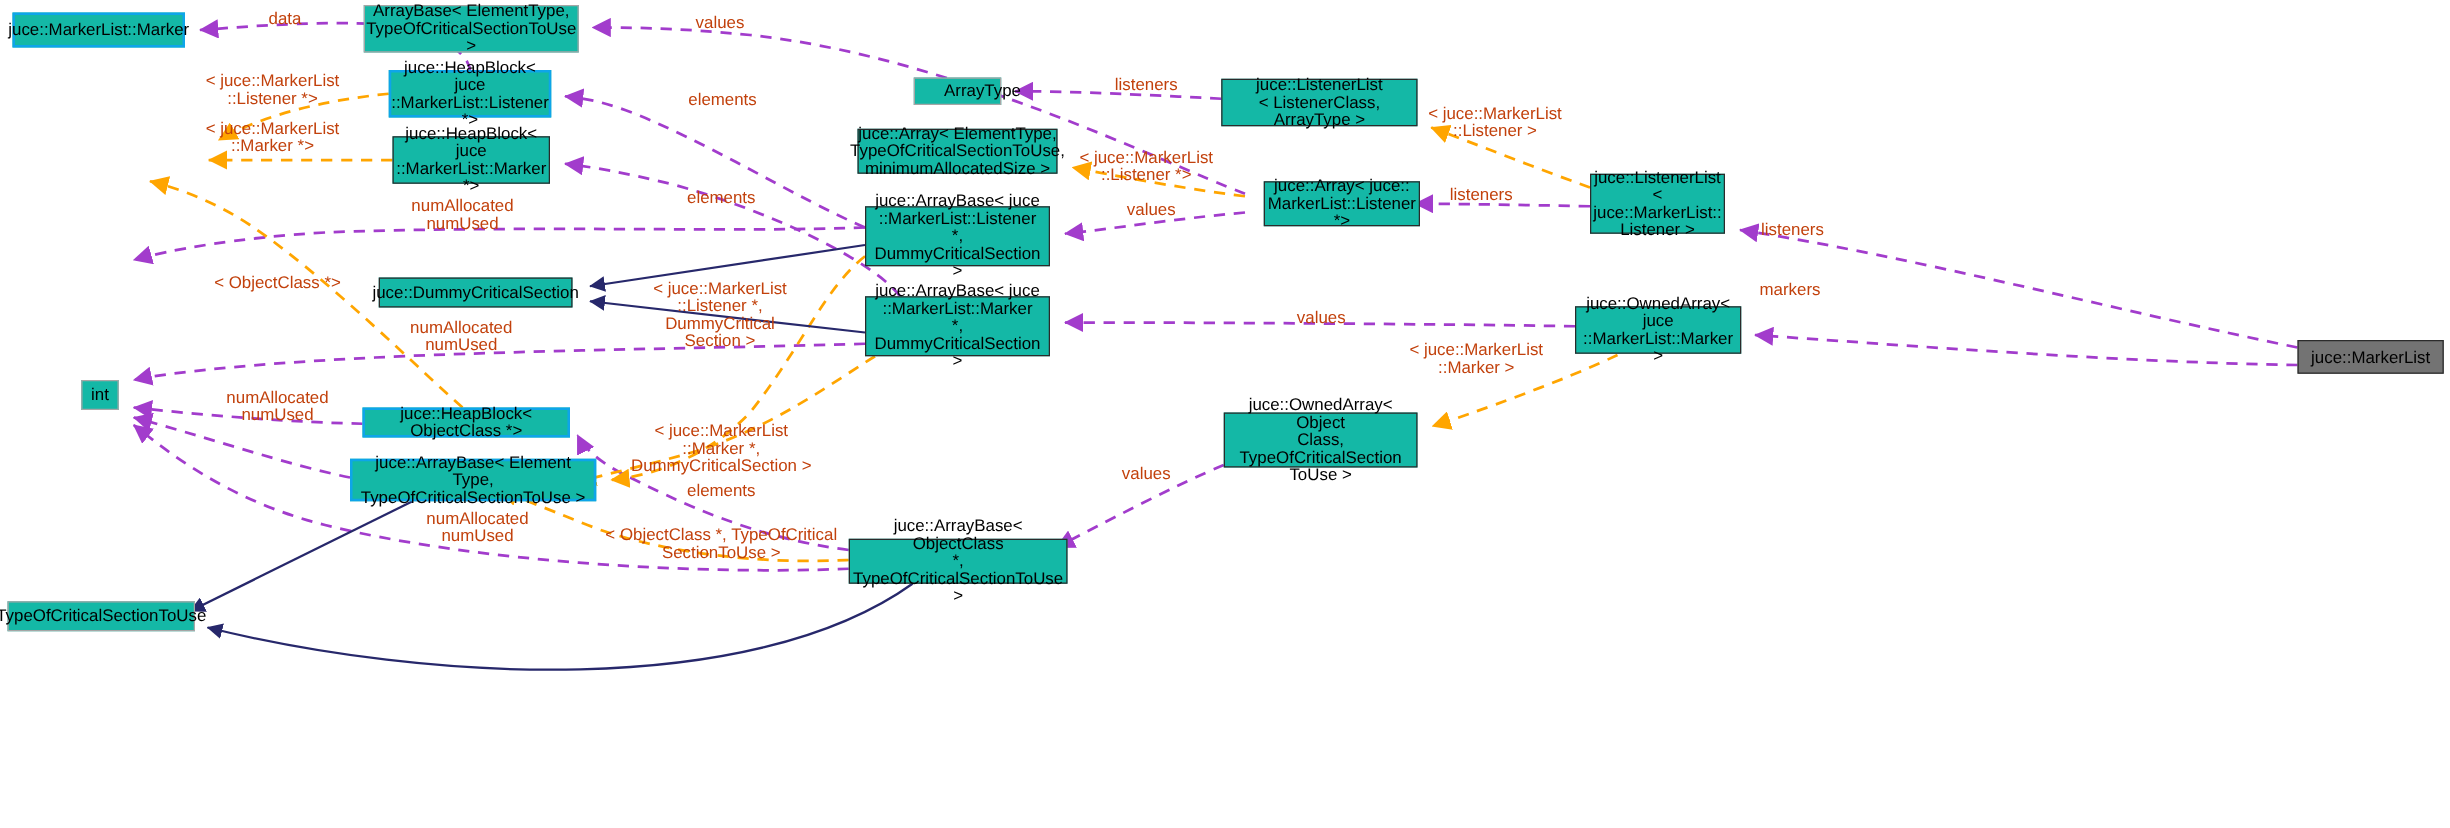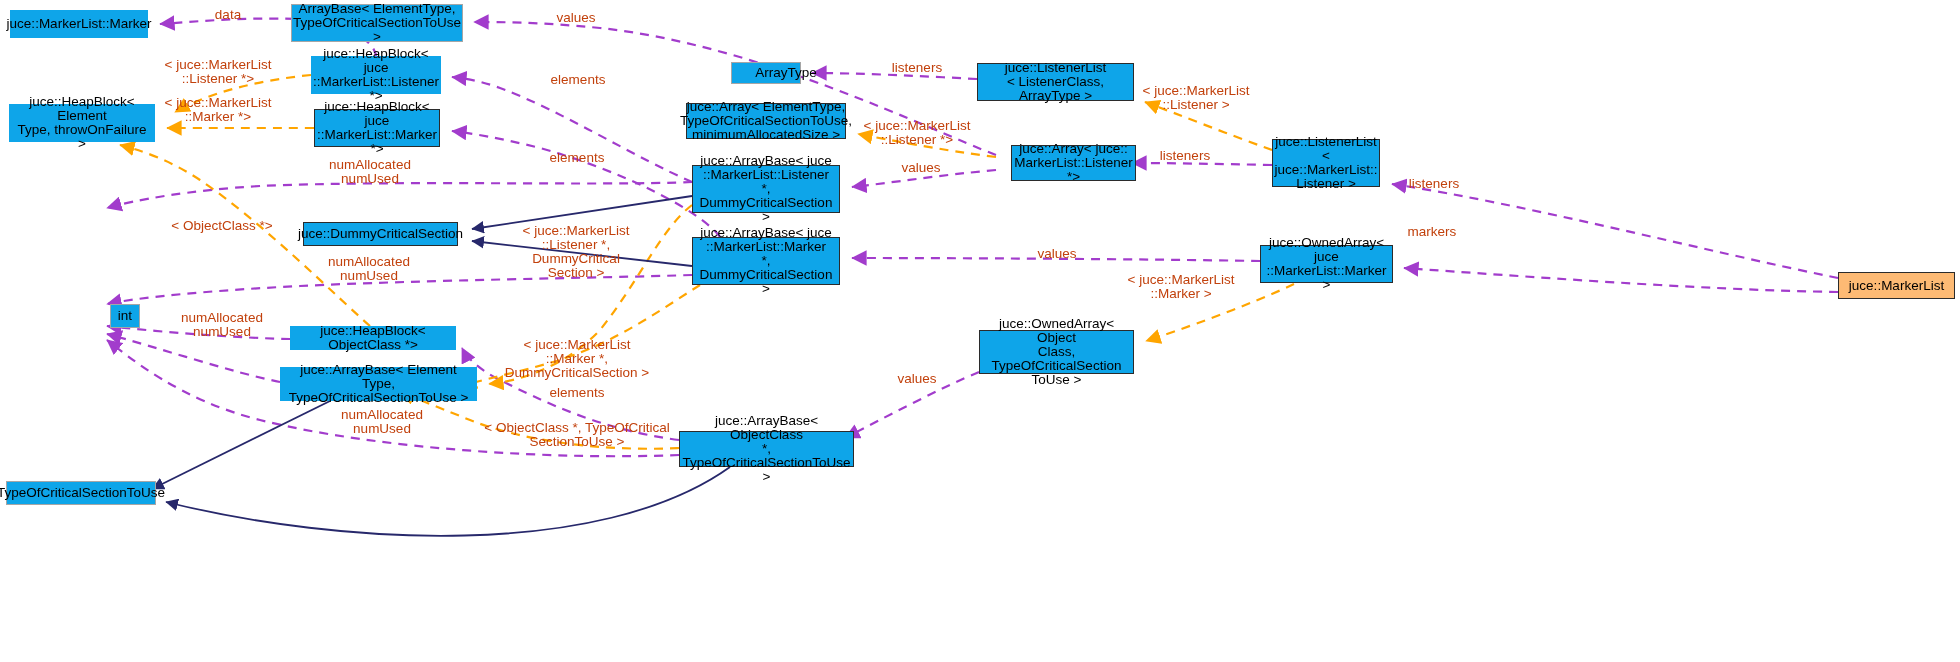--- a/index.html
+++ b/index.html
@@ -27,29 +27,29 @@
   .node-box {
     position: absolute;
     box-sizing: border-box;
     display: flex;
     align-items: center;
     justify-content: center;
     text-align: center;
     font-size: 13.5px;
     line-height: 14px;
     color: #000000;
-    background: #0ea5e9;
+    background: #14b8a6;
     border: 1px solid #808080;
     white-space: pre-line;
     padding: 1px 4px;
   }
   .node-box.b-dark   { border: 1.5px solid #2b2b2b; }
   .node-box.b-red    { border: 2px solid #0ea5e9; }
   .node-box.b-grey   { border: 1px solid #a6a6a6; }
-  .node-box.focus    { background: #fdba74; border: 1.5px solid #2b2b2b; }
+  .node-box.focus    { background: #737373; border: 1.5px solid #2b2b2b; }
   .edge-label {
     position: absolute;
     font-size: 13.5px;
     line-height: 14px;
     color: #c2410c;
     text-align: center;
     white-space: pre-line;
     transform: translateX(-50%);
     pointer-events: none;
   }
@@ -140,22 +140,20 @@
 
       <path d="M730,467 C600,560 340,545 166,502"></path>
     </g>
   </svg>
 
   <div class="node-box b-red" style="left:10px;top:10px;width:138px;height:28px;">juce::MarkerList::Marker</div>
   <div class="node-box b-grey" style="left:291px;top:4px;width:172px;height:38px;">ArrayBase&lt; ElementType,
 TypeOfCriticalSectionToUse &gt;</div>
   <div class="node-box b-red" style="left:311px;top:56px;width:130px;height:38px;">juce::HeapBlock&lt; juce
 ::MarkerList::Listener *&gt;</div>
-  <div class="node-box b-red" style="left:9px;top:104px;width:146px;height:38px;">juce::HeapBlock&lt; Element
-Type, throwOnFailure &gt;</div>
   <div class="node-box b-dark" style="left:314px;top:109px;width:126px;height:38px;">juce::HeapBlock&lt; juce
 ::MarkerList::Marker *&gt;</div>
   <div class="node-box b-grey" style="left:731px;top:62px;width:70px;height:22px;padding-left:44px;">ArrayType</div>
   <div class="node-box b-dark" style="left:686px;top:103px;width:160px;height:36px;">juce::Array&lt; ElementType,
 TypeOfCriticalSectionToUse,
 minimumAllocatedSize &gt;</div>
   <div class="node-box b-dark" style="left:977px;top:63px;width:157px;height:38px;">juce::ListenerList
 &lt; ListenerClass, ArrayType &gt;</div>
   <div class="node-box b-dark" style="left:692px;top:165px;width:148px;height:48px;">juce::ArrayBase&lt; juce
 ::MarkerList::Listener
@@ -165,21 +163,21 @@
   <div class="node-box b-dark" style="left:1272px;top:139px;width:108px;height:48px;">juce::ListenerList
 &lt; juce::MarkerList::
 Listener &gt;</div>
   <div class="node-box focus" style="left:1838px;top:272px;width:117px;height:27px;">juce::MarkerList</div>
   <div class="node-box b-dark" style="left:303px;top:222px;width:155px;height:24px;">juce::DummyCriticalSection</div>
   <div class="node-box b-dark" style="left:692px;top:237px;width:148px;height:48px;">juce::ArrayBase&lt; juce
 ::MarkerList::Marker
 *, DummyCriticalSection &gt;</div>
   <div class="node-box b-dark" style="left:1260px;top:245px;width:133px;height:38px;">juce::OwnedArray&lt; juce
 ::MarkerList::Marker &gt;</div>
-  <div class="node-box b-grey" style="left:65px;top:304px;width:30px;height:24px;margin-left:45px;">int</div>
+  <div class="node-box b-grey" style="left:65px;top:304px;width:30px;height:24px;">int</div>
   <div class="node-box b-red" style="left:290px;top:326px;width:166px;height:24px;">juce::HeapBlock&lt; ObjectClass *&gt;</div>
   <div class="node-box b-dark" style="left:979px;top:330px;width:155px;height:44px;">juce::OwnedArray&lt; Object
 Class, TypeOfCriticalSection
 ToUse &gt;</div>
   <div class="node-box b-red" style="left:280px;top:367px;width:197px;height:34px;">juce::ArrayBase&lt; Element
 Type, TypeOfCriticalSectionToUse &gt;</div>
   <div class="node-box b-dark" style="left:679px;top:431px;width:175px;height:36px;">juce::ArrayBase&lt; ObjectClass
 *, TypeOfCriticalSectionToUse &gt;</div>
   <div class="node-box b-grey" style="left:6px;top:481px;width:150px;height:24px;">TypeOfCriticalSectionToUse</div>
 

